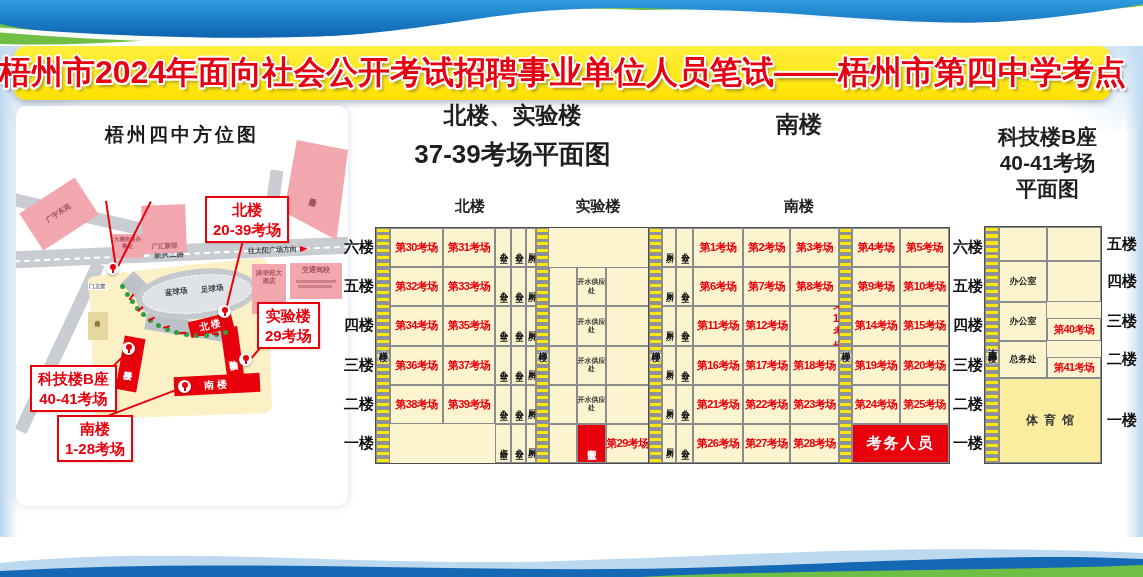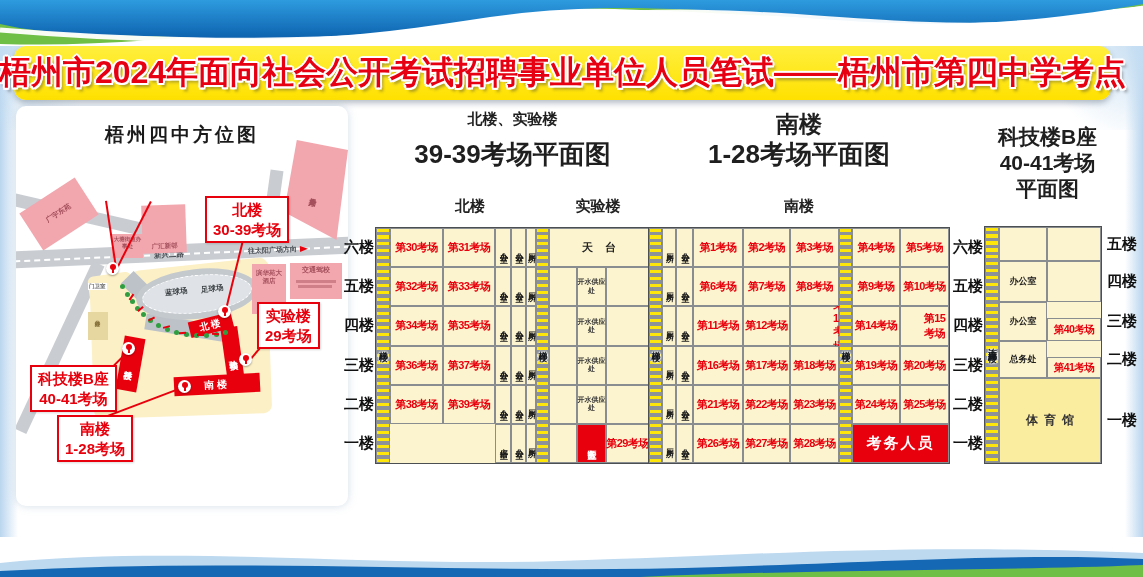--- a/index.html
+++ b/index.html
@@ -164,21 +164,21 @@
 
     <div class="lead" style="left:89px;top:95px;height:70px;transform:rotate(-8.5deg);"></div>
     <div class="lead" style="left:134px;top:95px;height:74px;transform:rotate(26.9deg);"></div>
     <div class="lead" style="left:227px;top:130px;height:78px;transform:rotate(13.8deg);"></div>
     <div class="lead" style="left:246px;top:238px;height:26px;transform:rotate(40deg);"></div>
     <div class="lead" style="left:113px;top:243px;height:26px;transform:rotate(45deg);"></div>
     <div class="lead" style="left:168px;top:280px;height:86px;transform:rotate(69.3deg);"></div>
 
     <div class="co" style="left:189px;top:90px;">
       <span>北楼</span>
-      <span>30-39考场</span>
+      <span>20-39考场</span>
     </div>
     <div class="co" style="left:241px;top:196px;">
       <span>实验楼</span>
       <span>29考场</span>
     </div>
     <div class="co" style="left:14px;top:259px;">
       <span>科技楼B座</span>
       <span>40-41考场</span>
     </div>
     <div class="co" style="left:41px;top:309px;">
@@ -202,46 +202,44 @@
       <div class="gdot" style="left: 207px; top: 224px;"></div>
       <div class="rdash" style="left: 112px; top: 190px; transform: rotate(-55deg);"></div>
       <div class="rdash" style="left: 121px; top: 202px; transform: rotate(-42deg);"></div>
       <div class="rdash" style="left: 132px; top: 212px; transform: rotate(-28deg);"></div>
       <div class="rdash" style="left: 147px; top: 220px; transform: rotate(-14deg);"></div>
       <div class="rdash" style="left: 163px; top: 226px; transform: rotate(-5deg);"></div>
       <div class="rdash" style="left: 181px; top: 228px; transform: rotate(0deg);"></div>
       <div class="rdash" style="left: 196px; top: 227px; transform: rotate(4deg);"></div>
     </div>
 
-  <div class="ptitle" style="left:376px;top:111px;width:273px;font-size:15px;">北楼、实验楼</div>
-  <div class="ptitle" style="left:376px;top:141px;width:273px;font-size:26px;">39-39考场平面图</div>
+  <div class="ptitle" style="left:376px;top:104px;width:273px;font-size:23px;">北楼、实验楼</div>
+  <div class="ptitle" style="left:376px;top:141px;width:273px;font-size:26px;">37-39考场平面图</div>
   <div class="psub" style="left:430px;top:197px;width:80px;">北楼</div>
   <div class="psub" style="left:558px;top:197px;width:80px;">实验楼</div>
 
   <div class="ptitle" style="left:649px;top:113px;width:300px;font-size:23px;">南楼</div>
-  <div class="ptitle" style="left:649px;top:141px;width:300px;font-size:26px;">1-28考场平面图</div>
   <div class="psub" style="left:649px;top:197px;width:300px;">南楼</div>
 
   <div class="ptitle" style="left:980px;top:126px;width:135px;font-size:21px;">科技楼B座</div>
   <div class="ptitle" style="left:980px;top:152px;width:135px;font-size:21px;">40-41考场</div>
   <div class="ptitle" style="left:980px;top:178px;width:135px;font-size:21px;">平面图</div>
 
   <div id="t1" class="plan">
       <div class="cell stairs" style="grid-area: 1 / 1 / 7;">
         <div class="slabel">梯楼</div>
       </div>
       <div class="cell stairs" style="grid-area: 1 / 7 / 7;">
         <div class="slabel">梯楼</div>
       </div>
       <div class="cell exam" style="grid-area: 1 / 2;">第30考场</div>
       <div class="cell exam" style="grid-area: 1 / 3;">第31考场</div>
       <div class="cell vtext" style="grid-area: 1 / 4;">办公室</div>
       <div class="cell vtext" style="grid-area: 1 / 5;">办公室</div>
       <div class="cell vtext" style="grid-area: 1 / 6;">厕所</div>
-      <div class="cell roof" style="grid-area: 1 / 8 / auto / 11;">天台</div>
       <div class="cell exam" style="grid-area: 2 / 2;">第32考场</div>
       <div class="cell exam" style="grid-area: 2 / 3;">第33考场</div>
       <div class="cell vtext" style="grid-area: 2 / 4;">办公室</div>
       <div class="cell vtext" style="grid-area: 2 / 5;">办公室</div>
       <div class="cell vtext" style="grid-area: 2 / 6;">厕所</div>
       <div class="cell" style="grid-area: 2 / 8;"></div>
       <div class="cell water" style="grid-area: 2 / 9;">开水供应处</div>
       <div class="cell" style="grid-area: 2 / 10;"></div>
       <div class="cell exam" style="grid-area: 3 / 2;">第34考场</div>
       <div class="cell exam" style="grid-area: 3 / 3;">第35考场</div>
@@ -294,21 +292,21 @@
       <div class="cell exam" style="grid-area: 2 / 5;">第7考场</div>
       <div class="cell exam" style="grid-area: 2 / 6;">第8考场</div>
       <div class="cell exam" style="grid-area: 2 / 8;">第9考场</div>
       <div class="cell exam" style="grid-area: 2 / 9;">第10考场</div>
       <div class="cell vtext" style="grid-area: 3 / 2;">厕所</div>
       <div class="cell vtext" style="grid-area: 3 / 3;">办公室</div>
       <div class="cell exam" style="grid-area: 3 / 4;">第11考场</div>
       <div class="cell exam" style="grid-area: 3 / 5;">第12考场</div>
       <div class="cell exam" style="grid-area: 3 / 6; padding-left: 48px;">第13考场</div>
       <div class="cell exam" style="grid-area: 3 / 8;">第14考场</div>
-      <div class="cell exam" style="grid-area: 3 / 9; padding-left: 20px;">第15考场</div>
+      <div class="cell exam" style="grid-area: 3 / 9;">第15考场</div>
       <div class="cell vtext" style="grid-area: 4 / 2;">厕所</div>
       <div class="cell vtext" style="grid-area: 4 / 3;">办公室</div>
       <div class="cell exam" style="grid-area: 4 / 4;">第16考场</div>
       <div class="cell exam" style="grid-area: 4 / 5;">第17考场</div>
       <div class="cell exam" style="grid-area: 4 / 6;">第18考场</div>
       <div class="cell exam" style="grid-area: 4 / 8;">第19考场</div>
       <div class="cell exam" style="grid-area: 4 / 9;">第20考场</div>
       <div class="cell vtext" style="grid-area: 5 / 2;">厕所</div>
       <div class="cell vtext" style="grid-area: 5 / 3;">办公室</div>
       <div class="cell exam" style="grid-area: 5 / 4;">第21考场</div>

